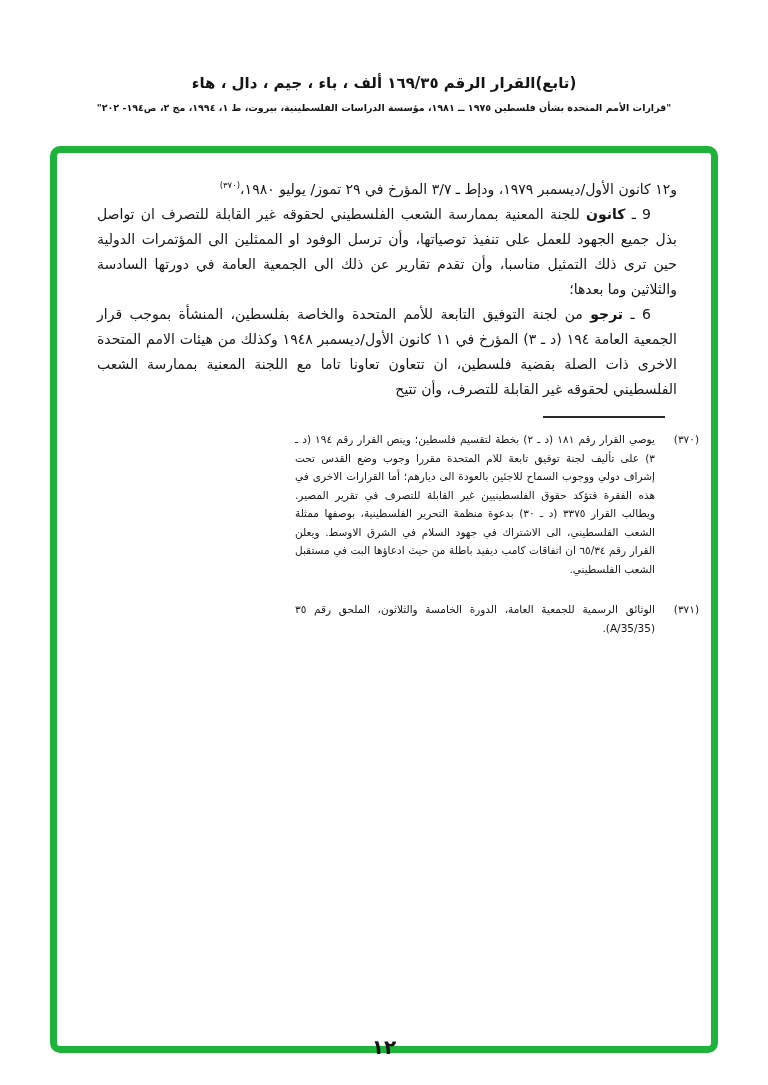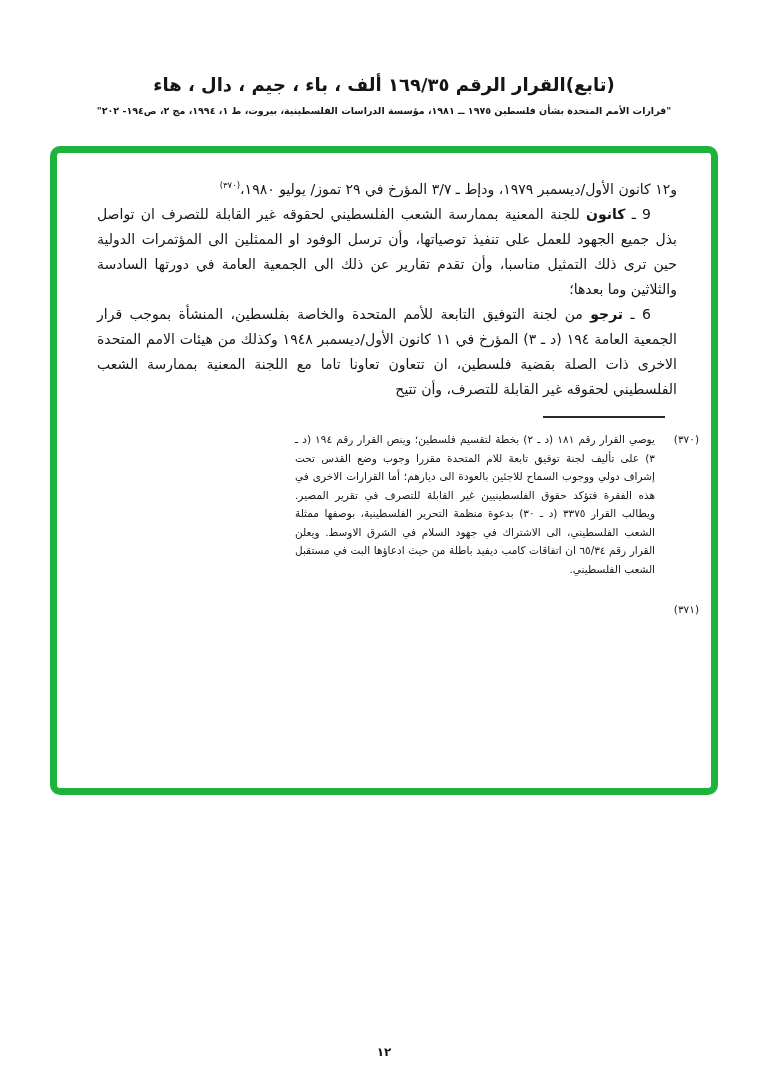--- a/index.html
+++ b/index.html
@@ -8,26 +8,26 @@
     width: 768px; height: 1085px;
     position: relative;
     font-family: "DejaVu Sans", sans-serif;
     color: #151515;
     overflow: hidden;
   }
   .header {
     position: absolute; top: 74px; left: 0; width: 100%;
     text-align: center; direction: rtl;
   }
-  .doc-title { font-weight: bold; font-size: 18px; letter-spacing: 0.2px; }
+  .doc-title { font-weight: bold; font-size: 15px; letter-spacing: 0.2px; }
   .doc-source { font-weight: bold; font-size: 9.5px; margin-top: 10px; }
 
   .green-box {
     position: absolute; left: 50px; top: 146px;
-    width: 668px; height: 649px;
+    width: 668px; height: 907px;
     border: 7px solid #0c4a6e;
     border-radius: 10px;
     overflow: hidden;
   }
   .doc-body {
     direction: rtl;
     padding: 24px 34px 0 40px;
     font-size: 14px;
     line-height: 25px;
     text-align: justify;
@@ -47,21 +47,21 @@
     margin: 0 12px 0 auto;
     font-size: 10.5px;
     line-height: 18.5px;
   }
   .footnote { display: flex; gap: 12px; margin-bottom: 22px; }
   .fn-num { flex: 0 0 32px; white-space: nowrap; }
   .fn-text { flex: 1; text-align: justify; }
 
   .page-number {
     position: absolute; bottom: 26px; left: 0; width: 100%;
-    text-align: center; font-weight: bold; font-size: 12px;
+    text-align: center; font-weight: bold; font-size: 20px;
   }
 </style>
 </head>
 <body>
 
 <div class="header">
   <div class="doc-title">(تابع)القرار الرقم ١٦٩/٣٥ ألف ، باء ، جيم ، دال ، هاء</div>
   <div class="doc-source">"قرارات الأمم المتحدة بشأن فلسطين ١٩٧٥ ــ ١٩٨١، مؤسسة الدراسات الفلسطينية، بيروت، ط ١، ١٩٩٤، مج ٢، ص١٩٤- ٢٠٢"</div>
 </div>
 
@@ -81,17 +81,18 @@
 
   <div class="fn-sep"></div>
 
   <div class="footnotes">
     <div class="footnote">
       <span class="fn-num">(٣٧٠)</span>
       <span class="fn-text">يوصي القرار رقم ١٨١ (د ـ ٢) بخطة لتقسيم فلسطين؛ وينص القرار رقم ١٩٤ (د ـ ٣) على تأليف لجنة توفيق تابعة للام المتحدة مقررا وجوب وضع القدس تحت إشراف دولي ووجوب السماح للاجئين بالعودة الى ديارهم؛ أما القرارات الاخرى في هذه الفقرة فتؤكد حقوق الفلسطينيين غير القابلة للتصرف في تقرير المصير. ويطالب القرار ٣٣٧٥ (د ـ ٣٠) بدعوة منظمة التحرير الفلسطينية، بوصفها ممثلة الشعب الفلسطيني، الى الاشتراك في جهود السلام في الشرق الاوسط. ويعلن القرار رقم ٦٥/٣٤ ان اتفاقات كامب ديفيد باطلة من حيث ادعاؤها البت في مستقبل الشعب الفلسطيني.</span>
     </div>
     <div class="footnote">
       <span class="fn-num">(٣٧١)</span>
+      <span class="fn-text">الوثائق الرسمية للجمعية العامة، الدورة الخامسة والثلاثون، الملحق رقم ٣٥ (A/35/35).</span>
     </div>
   </div>
 </div>
 
 <div class="page-number">١٢</div>
 
 </body></html>

